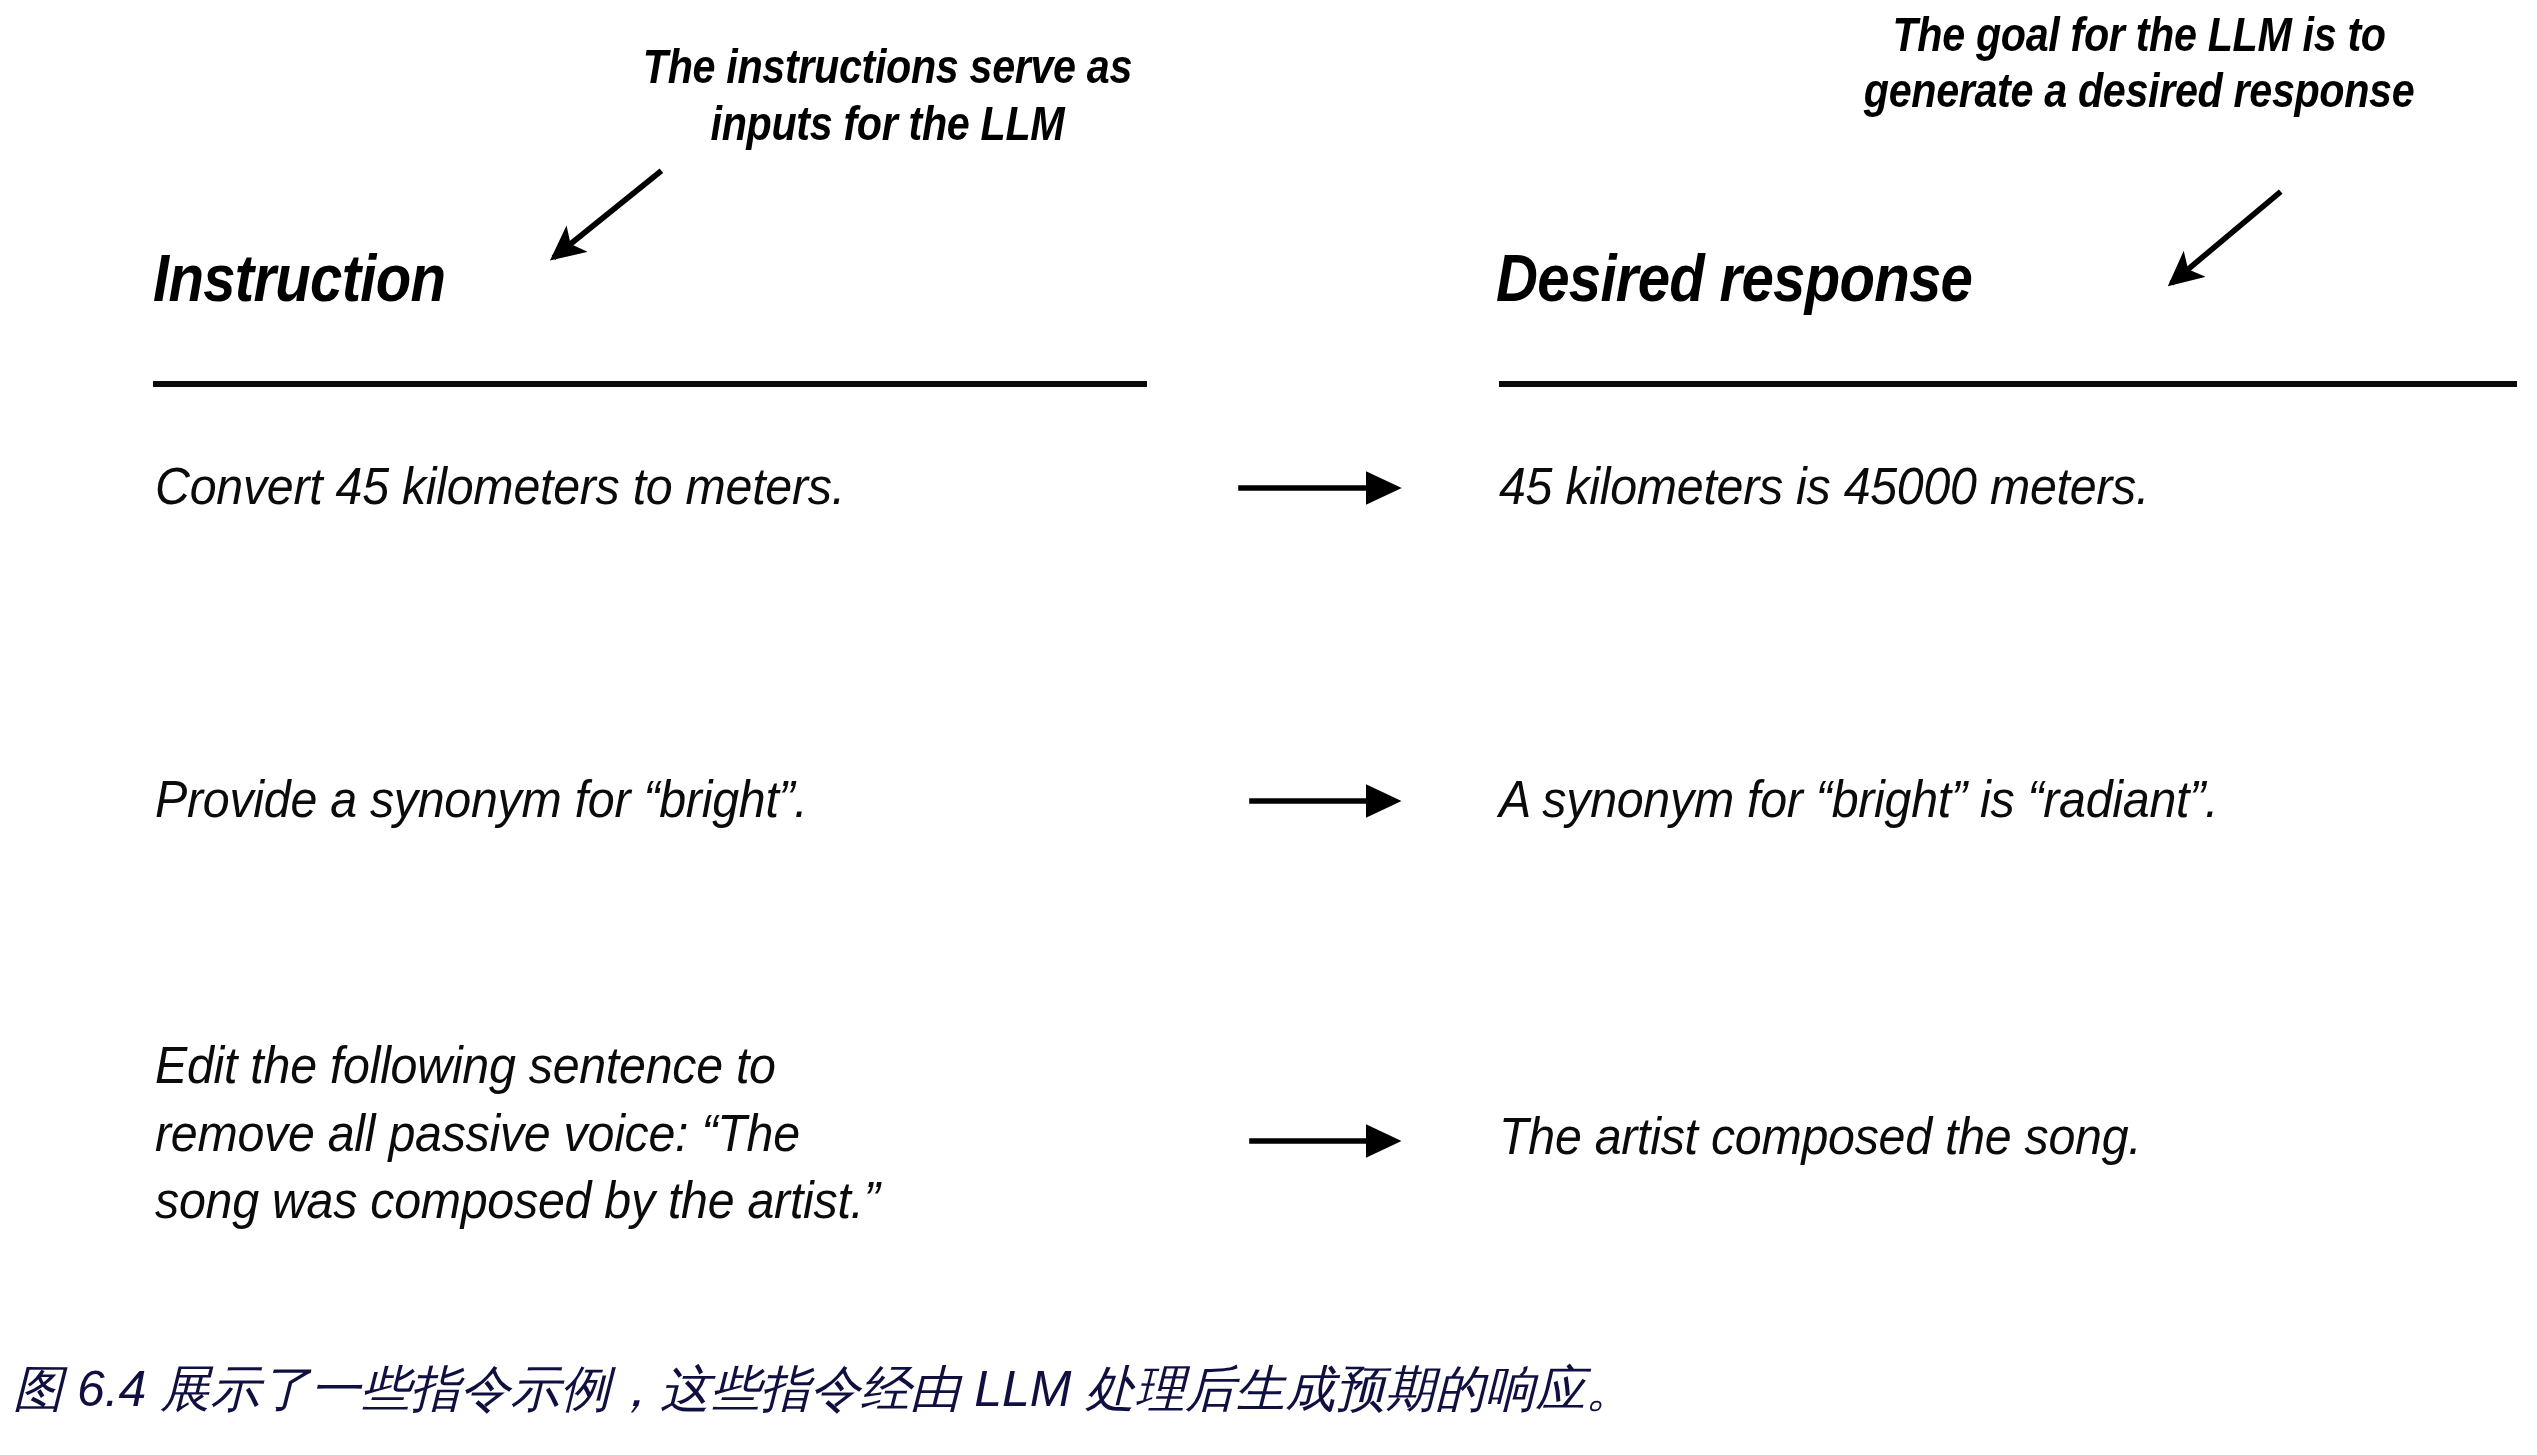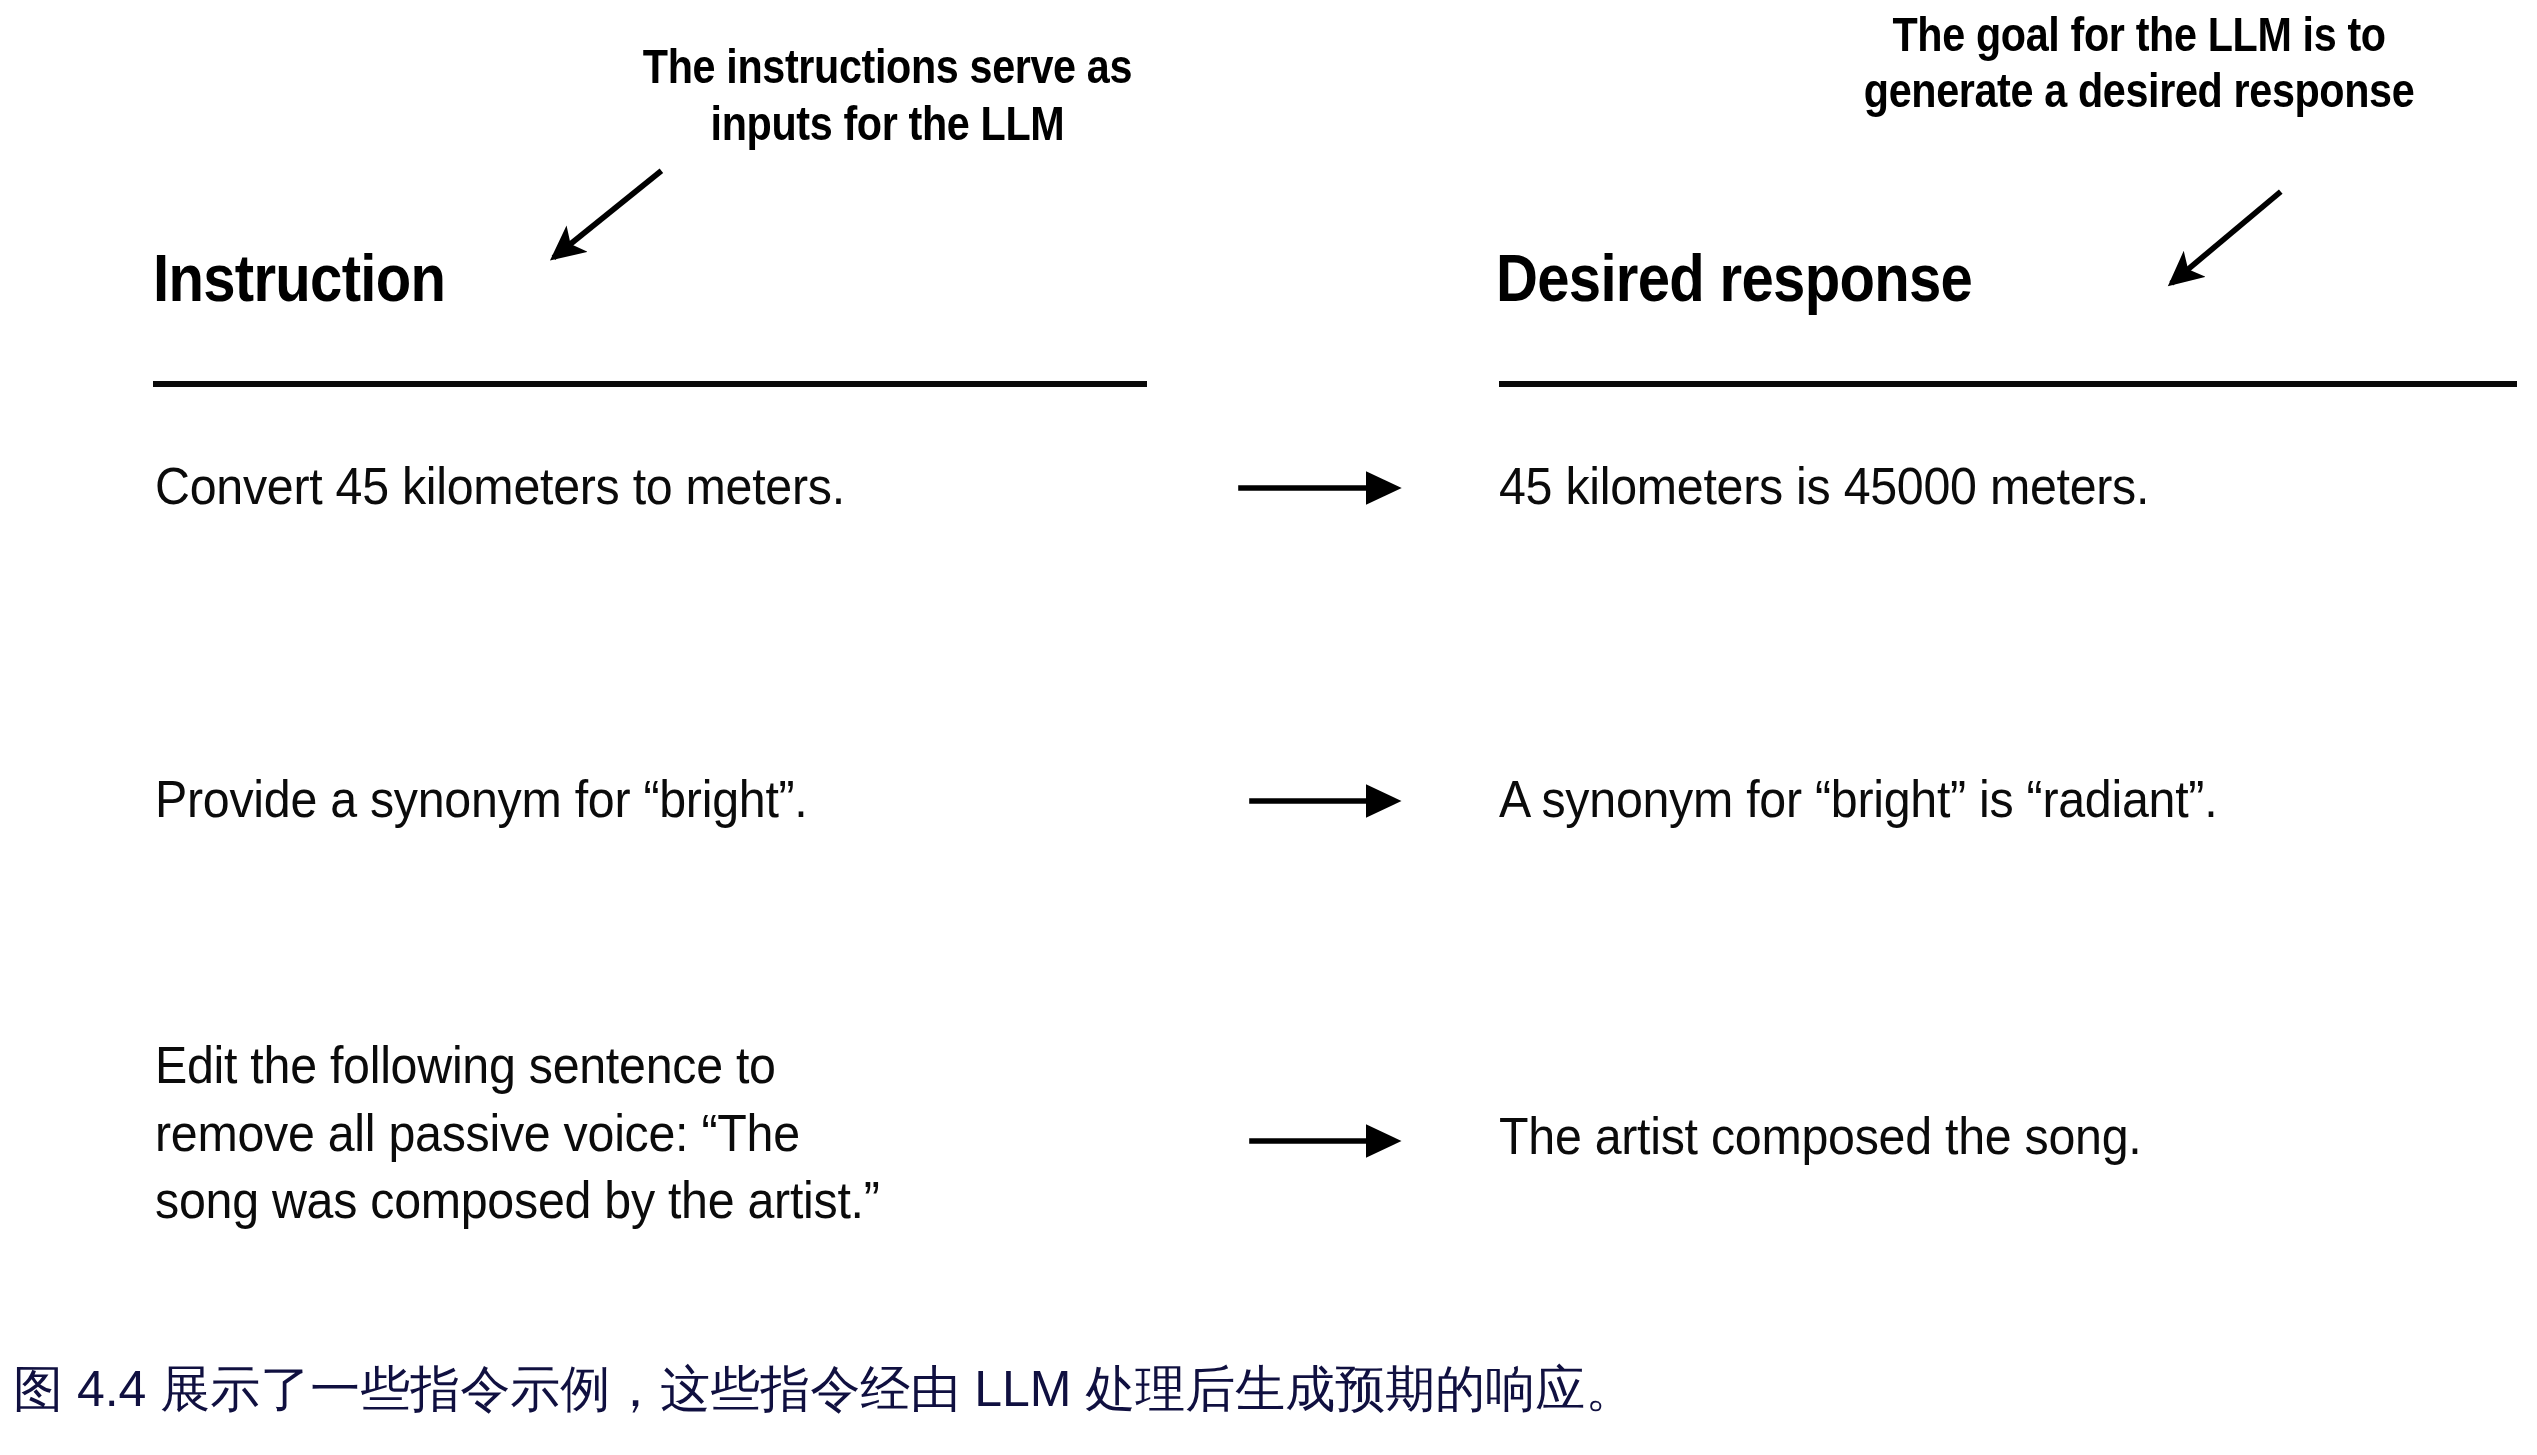--- a/index.html
+++ b/index.html
@@ -15,20 +15,21 @@
     font-family: "Liberation Sans", sans-serif;
     color: #000000;
   }
 
   #figure {
     position: absolute;
     left: 0;
     top: 0;
     width: 2538px;
     height: 1028px;
+    font-style: italic;
   }
 
   
   .annotation {
     position: absolute;
     font-family: "Liberation Sans Narrow", "Liberation Sans", sans-serif;
     font-weight: bold;
     font-size: 48px;
     line-height: 1.18;
     letter-spacing: -0.4px;
@@ -206,16 +207,16 @@
       <marker id="head-r3" markerWidth="7" markerHeight="7" refX="5.2" refY="3" orient="auto">
         <path d="M0,0 L6.4,3 L0,6 Z" fill="#000"></path>
       </marker>
     </defs>
     <line x1="4" y1="35" x2="186" y2="35" stroke="#000" stroke-width="7" marker-end="url(#head-r3)"></line>
   </svg>
   <div class="cell" id="cell-r3-right">
     <span class="line">The artist composed the song.</span>
   </div>
 
-  <div id="caption">图 4.4 展示了一些指令示例，这些指令经由 LLM 处理后生成预期的响应。</div>
+  <div id="caption">图 6.4 展示了一些指令示例，这些指令经由 LLM 处理后生成预期的响应。</div>
 
 </div>
 
 
 </body></html>

